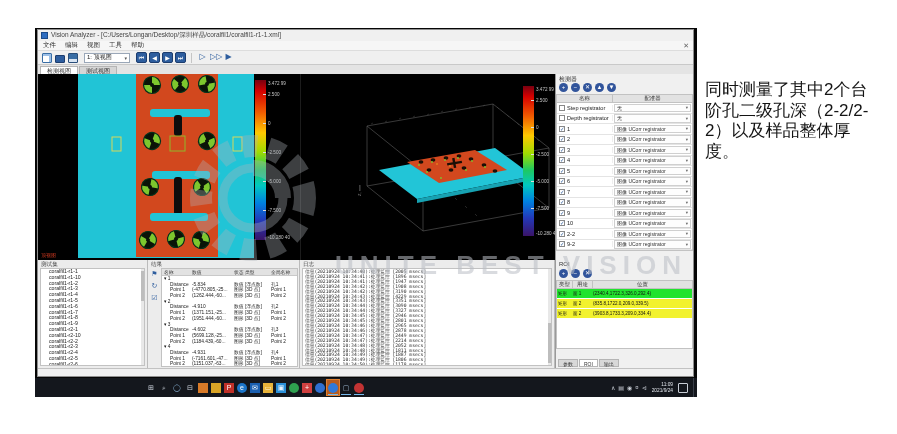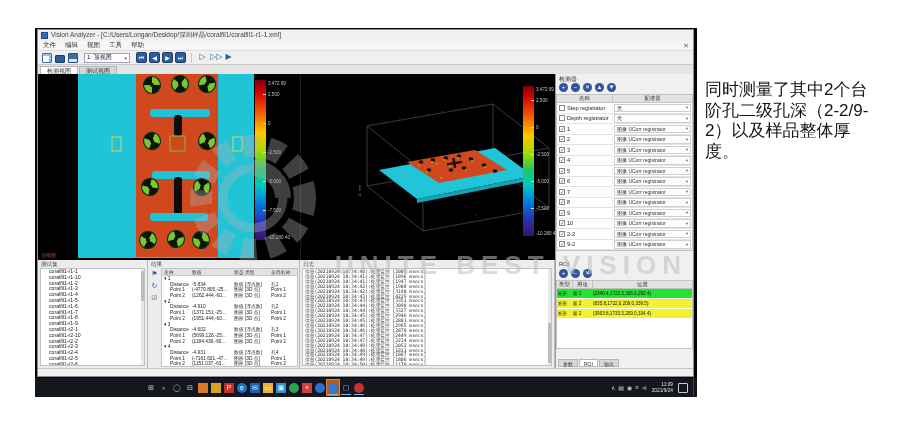--- a/index.html
+++ b/index.html
@@ -729,15 +729,15 @@
       <svg width="150" height="150" viewBox="0 0 150 150">
         <circle cx="75" cy="75" r="52" fill="none" stroke="#aeb4ba" stroke-width="22" stroke-dasharray="15 11"></circle>
         <circle cx="75" cy="75" r="30" fill="none" stroke="#aeb4ba" stroke-width="9"></circle>
         <path d="M75 45 A30 30 0 0 1 105 75" fill="none" stroke="#aeb4ba" stroke-width="16"></path>
       </svg>
     </div>
     <div class="wm-text">UNITE BEST VISION</div>
   </div>
 
   <div class="annotation">
-    <p>同时测量了其中2个台阶孔二级孔深（2-2/9-2）以及样品整体厚度。</p>
+    <p>同时测量了其中2个台阶孔二级孔深（2-2/2-2）以及样品整体厚度。</p>
   </div>
 </div>
 
 </body></html>

